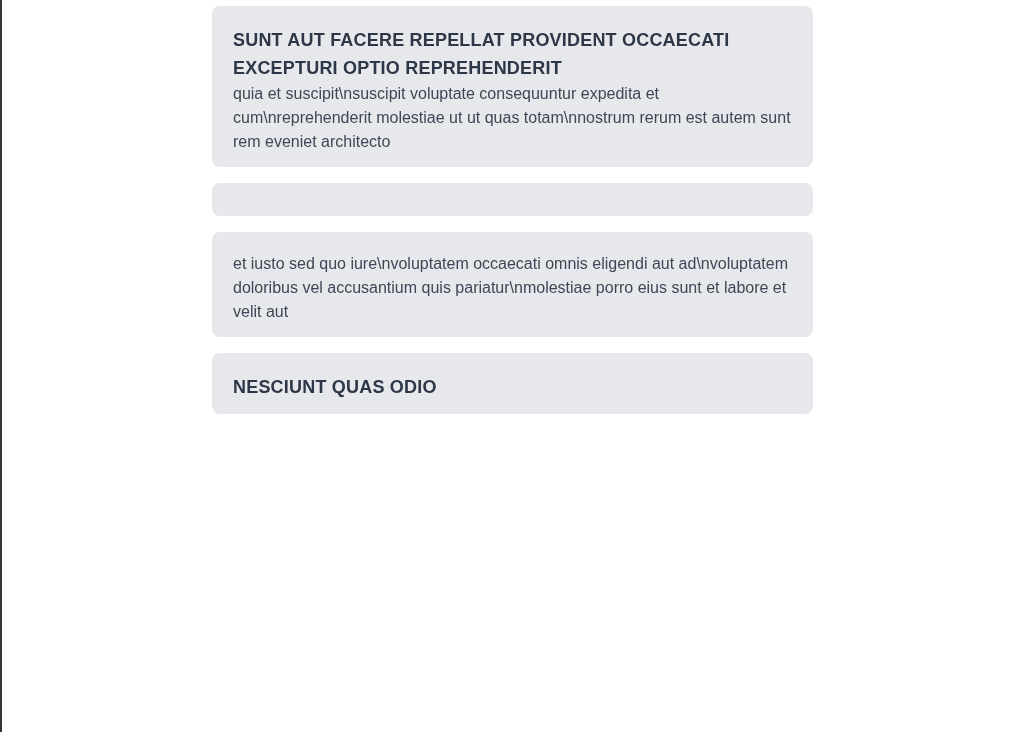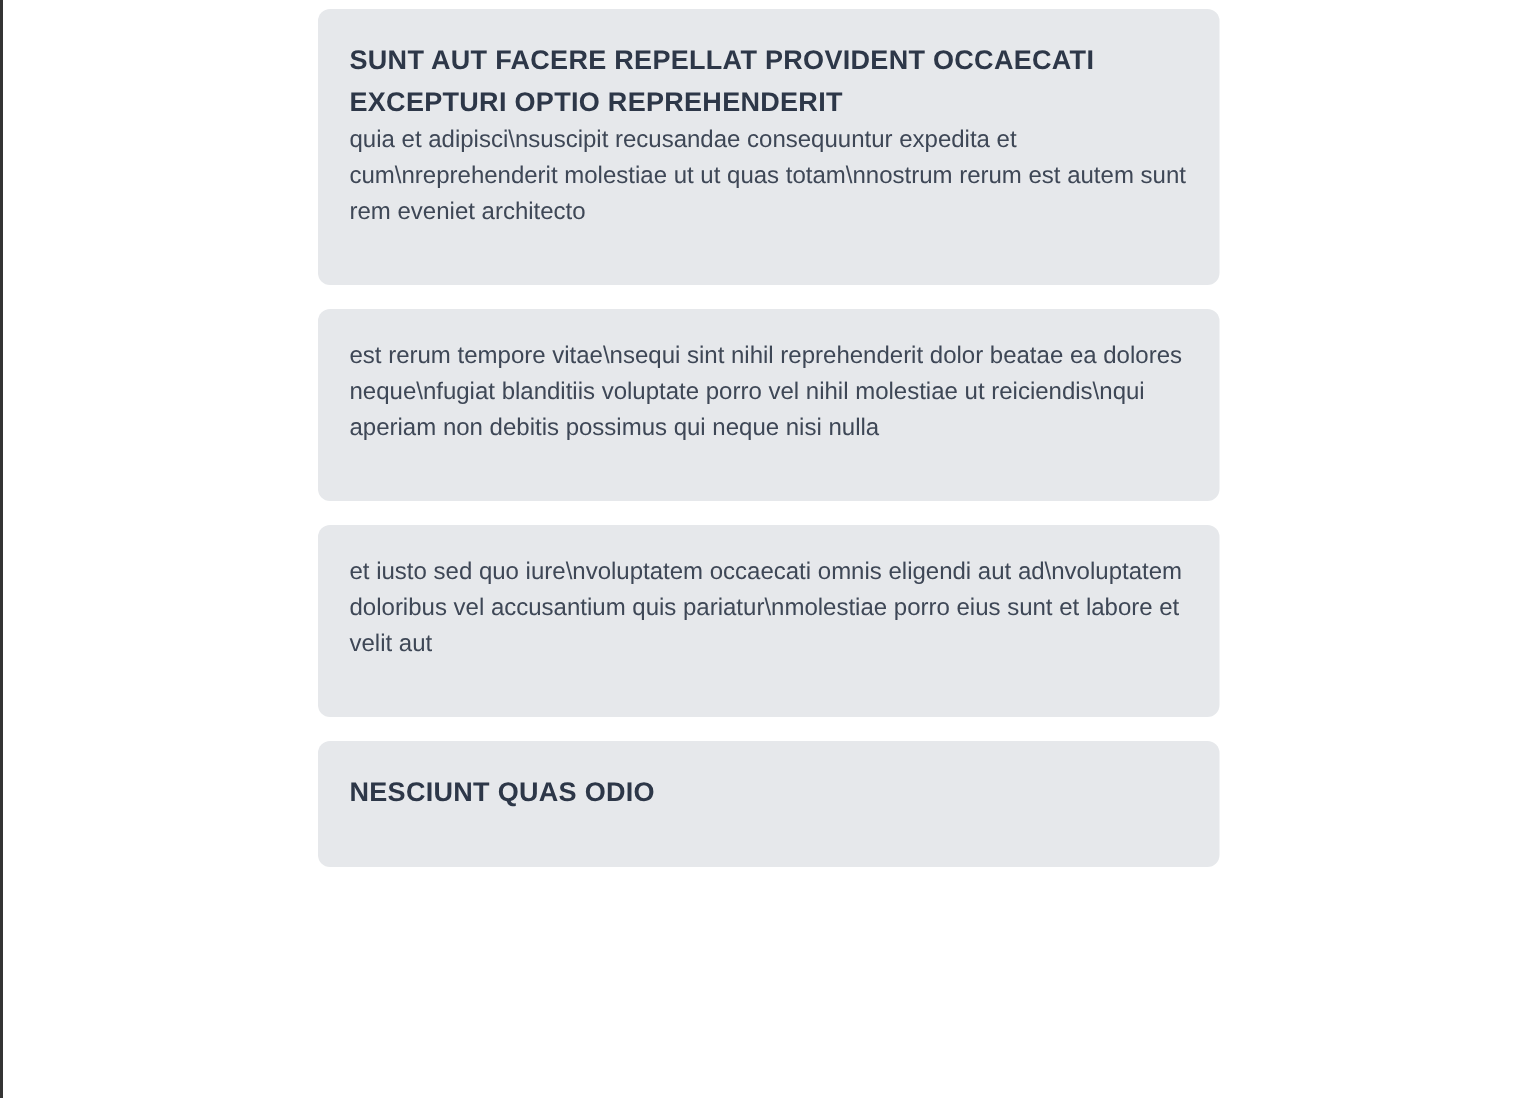--- a/index.html
+++ b/index.html
@@ -23,21 +23,21 @@
     height: 732px;
     background: var(--edge-color, #343434);
   }
   .posts-list {
     width: 601px;
     margin: 6px 0 0 212px;
   }
   .post-card {
     background: var(--card-bg, #e6e8eb);
     border-radius: 8px;
-    padding: 20px 21px 36px 21px;
+    padding: 20px 21px 13px 21px;
     margin-bottom: 16px;
   }
   .post-title {
     margin: 0;
     font-size: 18px;
     line-height: 28px;
     font-weight: 700;
     letter-spacing: 0.2px;
     color: var(--title-color, #2d3748);
     text-transform: uppercase;
@@ -52,25 +52,24 @@
 </style>
 </head>
 <body style="--page-bg: #ffffff; --card-bg: #e6e8eb; --title-color: #2d3748; --body-color: #3e4756; --edge-color: #343434;">
 
 <div class="window-edge"></div>
 
 <main class="posts-list">
 
   <article class="post-card">
     <h2 class="post-title">SUNT AUT FACERE REPELLAT PROVIDENT OCCAECATI EXCEPTURI OPTIO REPREHENDERIT</h2>
-    <p class="post-body">quia et adipisci\nsuscipit recusandae consequuntur expedita et cum\nreprehenderit molestiae ut ut quas totam\nnostrum rerum est autem sunt rem eveniet architecto</p>
+    <p class="post-body">quia et suscipit\nsuscipit voluptate consequuntur expedita et cum\nreprehenderit molestiae ut ut quas totam\nnostrum rerum est autem sunt rem eveniet architecto</p>
   </article>
 
   <article class="post-card">
-    <p class="post-body">est rerum tempore vitae\nsequi sint nihil reprehenderit dolor beatae ea dolores neque\nfugiat blanditiis voluptate porro vel nihil molestiae ut reiciendis\nqui aperiam non debitis possimus qui neque nisi nulla</p>
   </article>
 
   <article class="post-card">
     <p class="post-body">et iusto sed quo iure\nvoluptatem occaecati omnis eligendi aut ad\nvoluptatem doloribus vel accusantium quis pariatur\nmolestiae porro eius sunt et labore et velit aut</p>
   </article>
 
 
   <article class="post-card">
     <h2 class="post-title">NESCIUNT QUAS ODIO</h2>
     <p class="post-body"></p>

